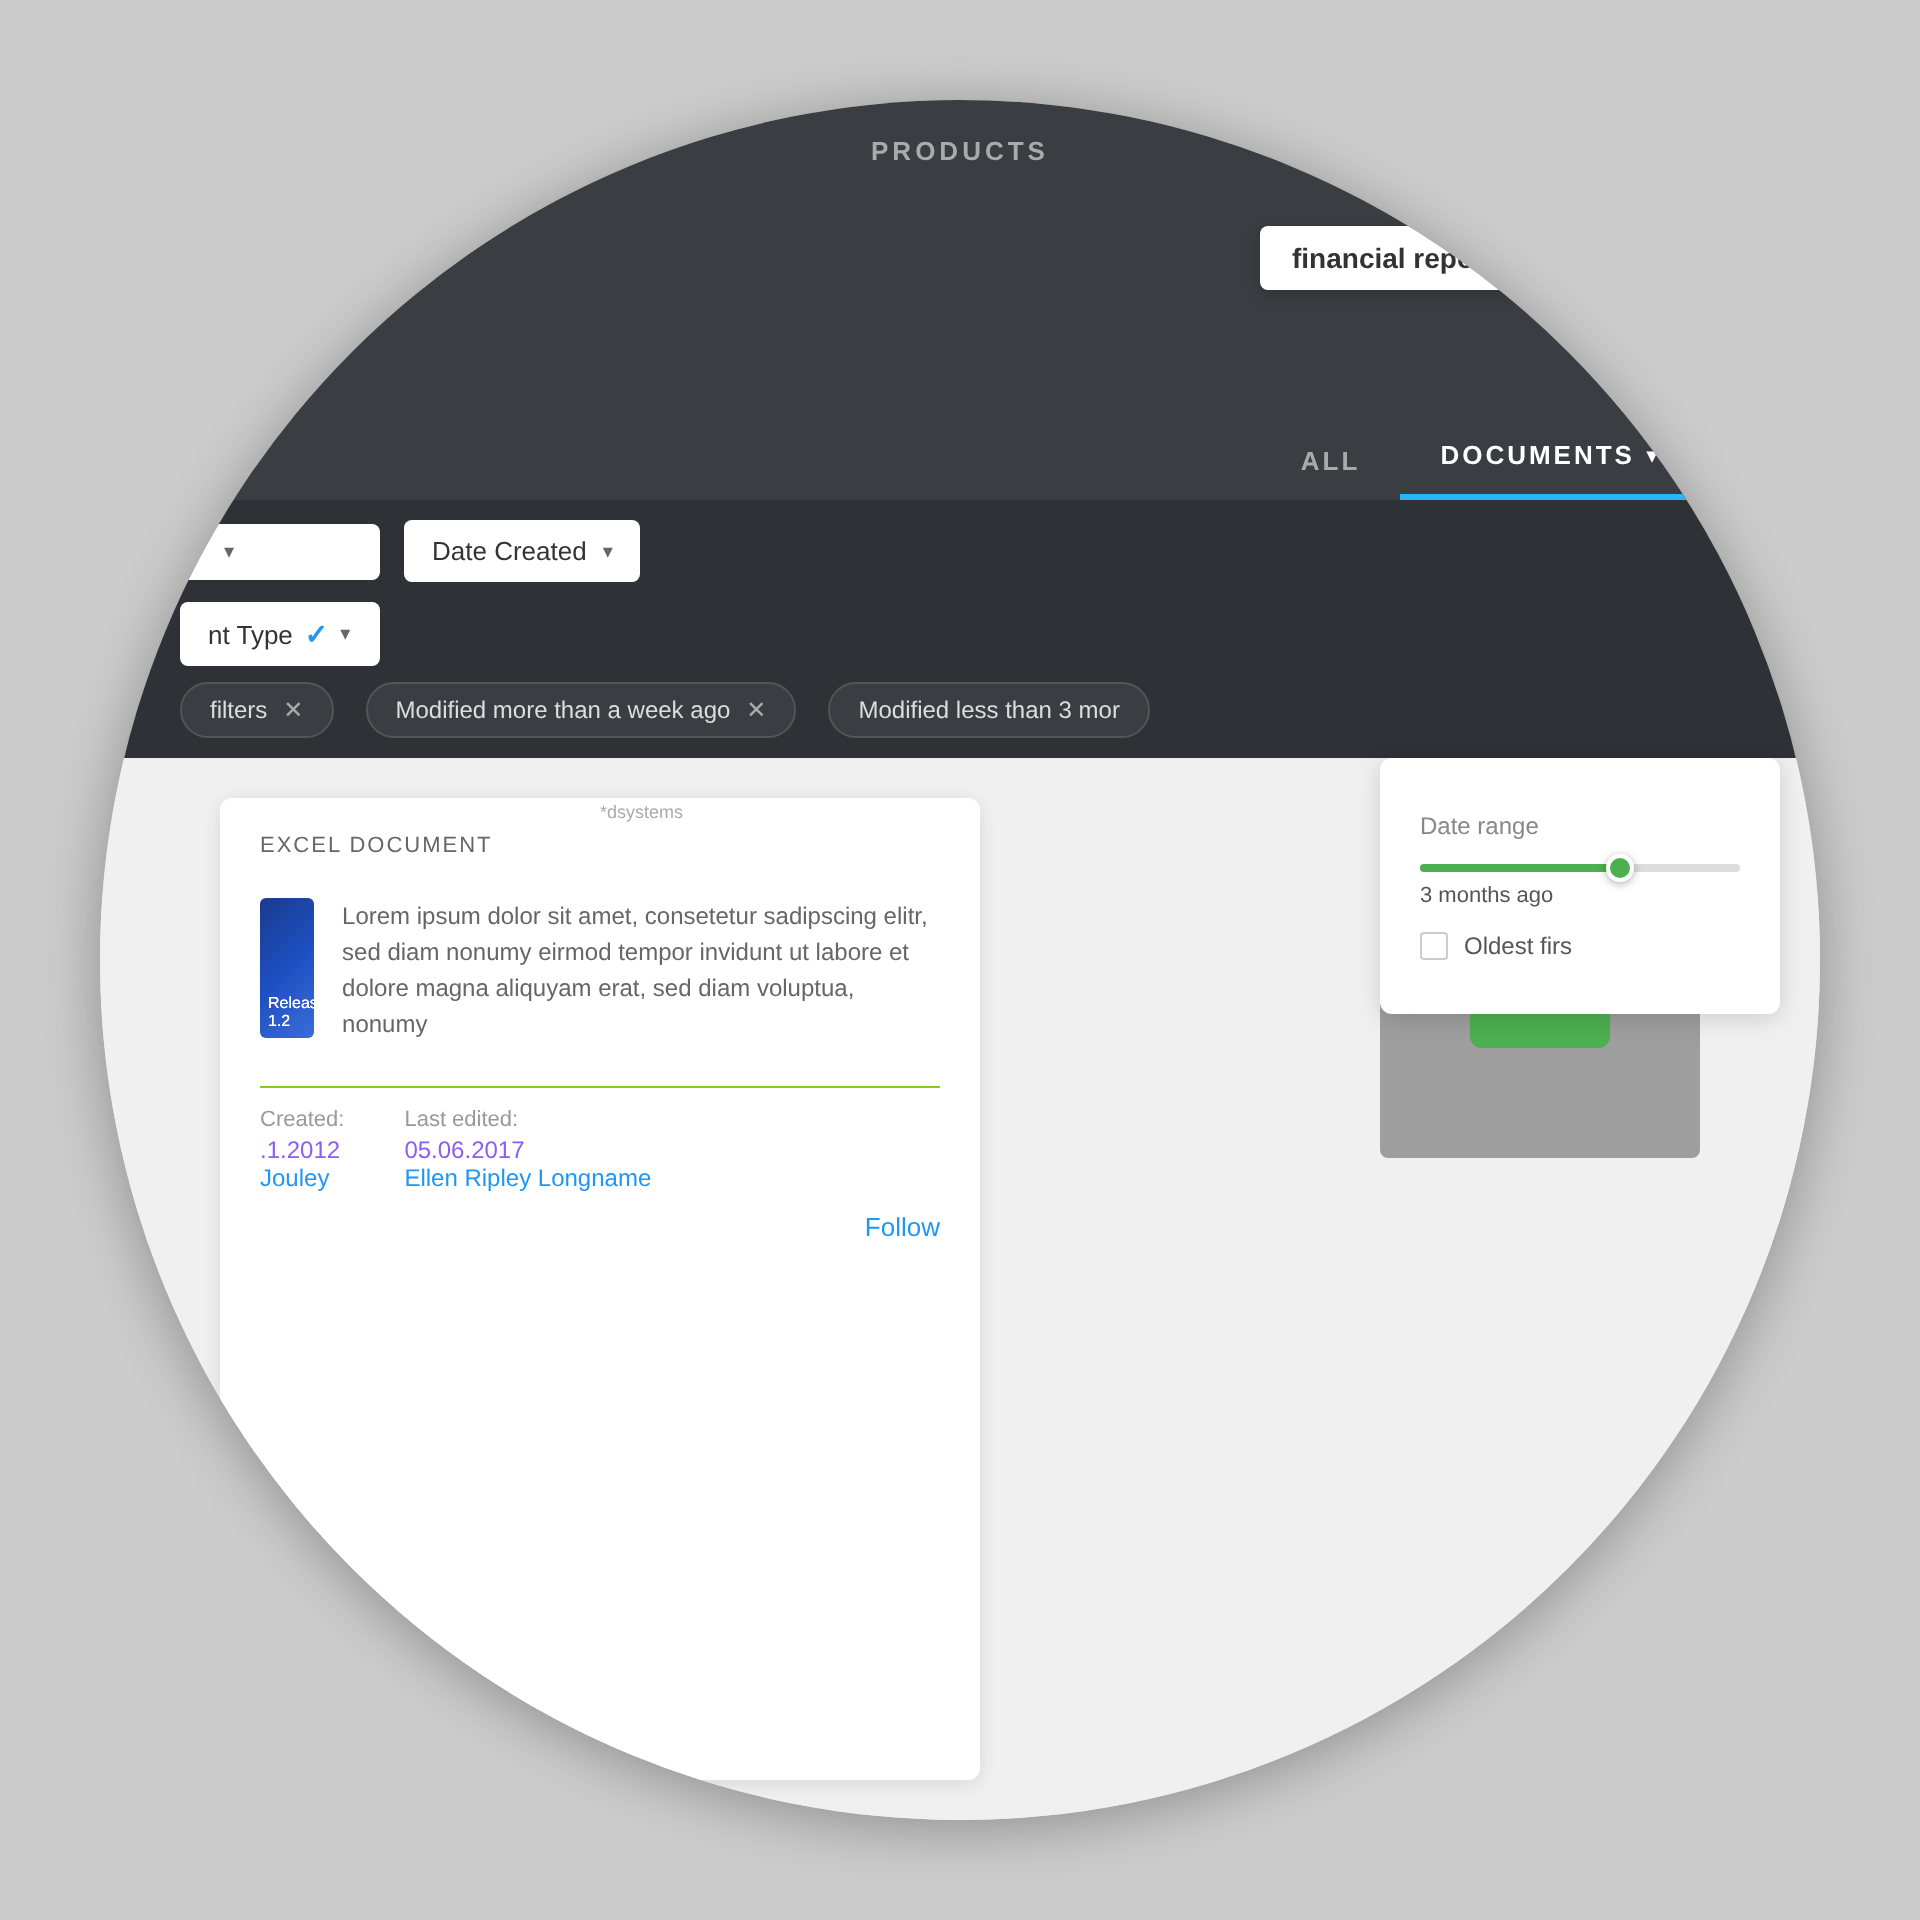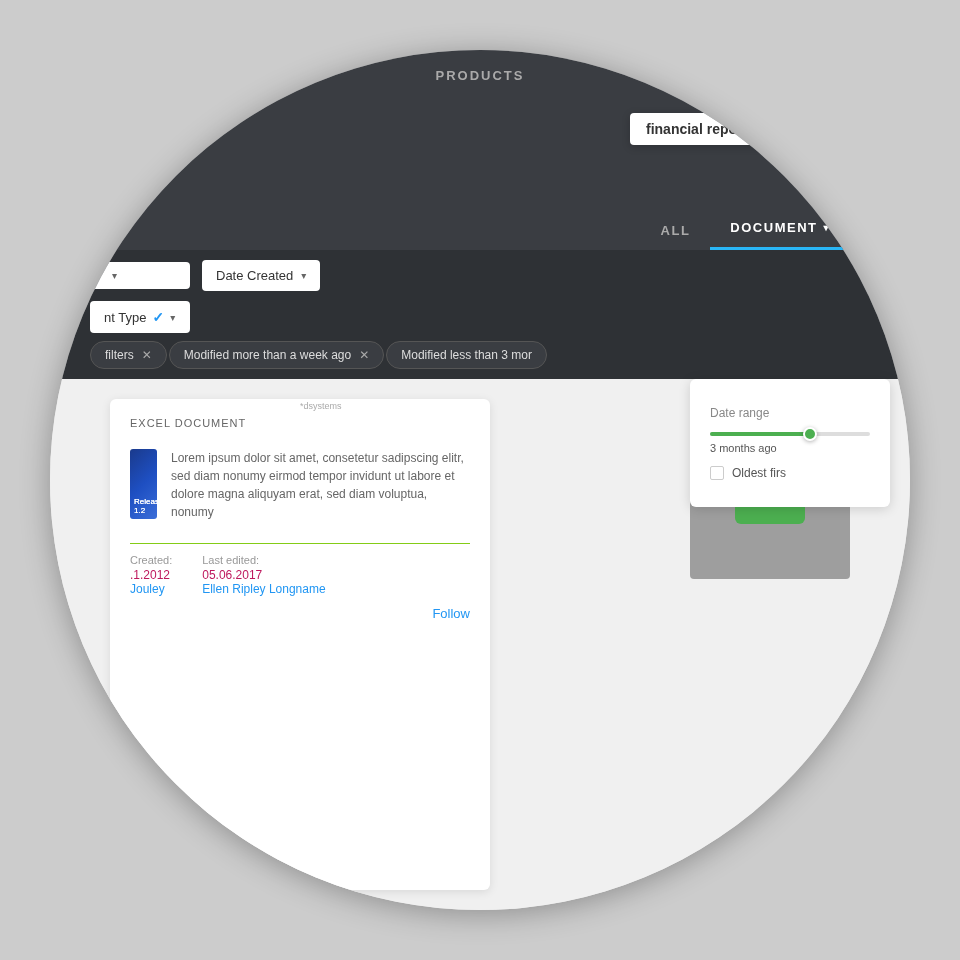--- a/index.html
+++ b/index.html
@@ -146,21 +146,21 @@
       font-weight: bold;
       font-size: 14px;
     }
 
     
     .active-filters-row {
       background: #2e3135;
       padding: 0px 40px 10px 40px;
       display: flex;
       align-items: center;
-      gap: 2px;
+      gap: 16px;
       flex-wrap: wrap;
     }
 
     .filter-pill {
       background: #3a3d42;
       border: 1px solid #555;
       border-radius: 20px;
       padding: 6px 14px;
       font-size: 12px;
       color: #ddd;
@@ -265,21 +265,21 @@
 
     .doc-meta-item label {
       font-size: 11px;
       color: #999;
       display: block;
       margin-bottom: 2px;
     }
 
     .doc-meta-item .value {
       font-size: 12px;
-      color: #be185d;
+      color: #8b5cf6;
     }
 
     .doc-meta-item .link {
       font-size: 12px;
       color: #2196f3;
       cursor: pointer;
     }
 
     .follow-link {
       display: block;
@@ -432,21 +432,21 @@
       <div class="search-bar-row">
         <div class="search-input-box">financial repor</div>
       </div>
 
       <div class="tabs-row">
         <div class="tab-item">
           <span>ALL</span>
         </div>
         <div class="tab-item active">
           <span class="tab-dropdown">
-            <span>DOCUMENT</span>
+            <span>DOCUMENTS</span>
             <span class="tab-dropdown-arrow">▾</span>
           </span>
         </div>
       </div>
     </div>
 
     <div class="filter-bar">
       <div class="filter-dropdown">
         <span></span>
         <span class="arrow">▾</span>

